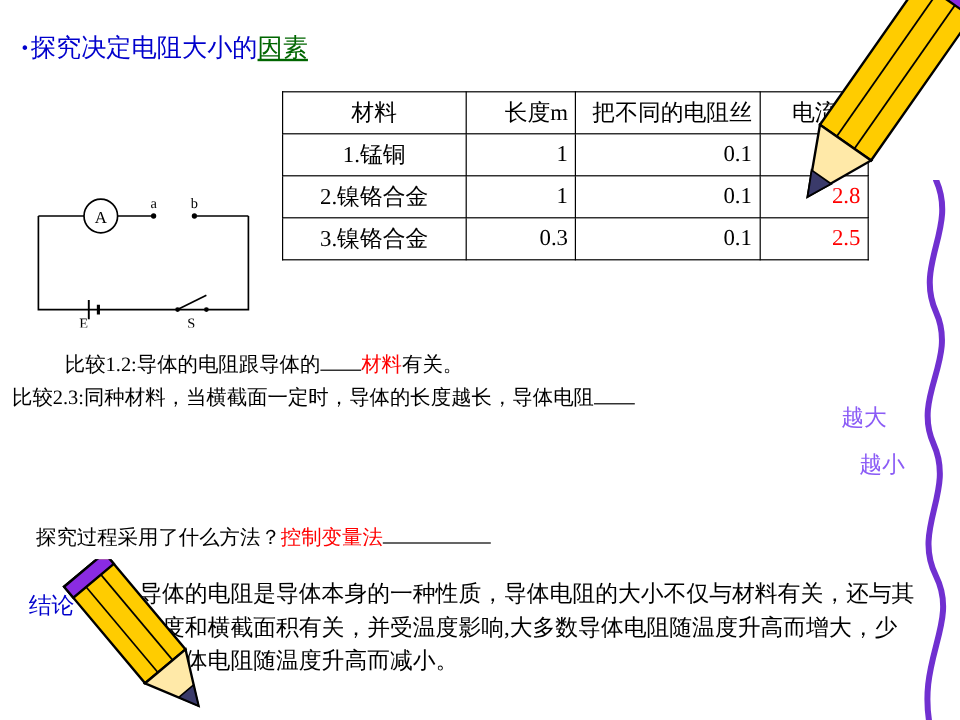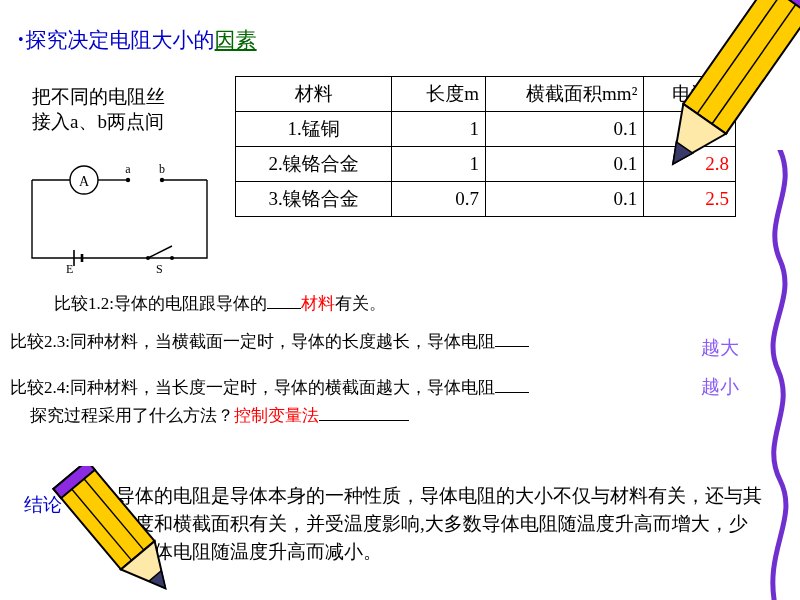--- a/index.html
+++ b/index.html
@@ -12,21 +12,20 @@
     background: #ffffff;
     font-family: "Liberation Serif", serif;
     position: relative;
     overflow: hidden;
   }
   .slide {
     position: absolute;
     left: 0; top: 0;
     width: 724px;
     height: 600px;
-    padding-left: 12px;
   }
 
   
   .title {
     position: absolute;
     left: 18px;
     top: 26px;
     font-size: 21px;
     color: #0000cc;
     font-family: "Liberation Serif", serif;
@@ -90,44 +89,44 @@
 
   
   .qline {
     position: absolute;
     font-size: 17px;
     color: #000000;
     font-family: "Liberation Serif", serif;
     white-space: nowrap;
   }
   .q1 { left: 10px; top: 292px; margin-left: 44px; }
-  .q2 { left: 10px; top: 330px; text-align: right; }
+  .q2 { left: 10px; top: 320px; text-align: right; }
   .q3 { left: 10px; top: 376px; }
-  .q4 { left: 30px; top: 404px; text-align: center; }
+  .q4 { left: 30px; top: 436px; text-align: center; }
   .q5 { left: 30px; top: 446px; }
 
   .blank {
     display: inline-block;
     border-bottom: 1px solid #000000;
     width: 34px;
   }
   .blank-sm { width: 22px; }
   .ans {
     color: #ff0000;
     font-family: "Liberation Serif", serif;
   }
   .ans-right {
     position: absolute;
     color: #8b5cf6;
     font-size: 19px;
     font-family: "Liberation Serif", serif;
     white-space: nowrap;
   }
   .ans-dayin { left: 701px; top: 335px; }
-  .ans-xiaoyin { left: 701px; top: 374px; font-family: Liberation Serif, serif; }
+  .ans-xiaoyin { left: 716px; top: 374px; font-family: Liberation Serif, serif; }
   .uline-long {
     display: inline-block;
     border-bottom: 1px solid #000000;
     width: 90px;
   }
 
   
   .conclusion-label {
     position: absolute;
     left: 24px;
@@ -172,24 +171,20 @@
 </style>
 </head>
 <body>
 
 <div class="slide">
 
   <div class="title">
     <span class="bullet">•</span><span>探究决定电阻大小的</span><span class="ul">因素</span>
   </div>
 
-  <div class="left-caption">
-    <div>把不同的电阻丝</div>
-    <div>接入a、b两点间</div>
-  </div>
 
   <svg class="circuit" viewBox="0 0 195 115">
 
     <polyline points="10,22 10,100 185,100 185,22" fill="none" stroke="#000" stroke-width="1.4"></polyline>
 
     <line x1="10" y1="22" x2="48" y2="22" stroke="#000" stroke-width="1.4"></line>
 
     <circle cx="62" cy="22" r="14" fill="none" stroke="#000" stroke-width="1.4"></circle>
     <text x="62" y="28" font-family="Liberation Serif, serif" font-size="14" text-anchor="middle" fill="#000">A</text>
 
@@ -211,58 +206,55 @@
     <circle cx="150" cy="100" r="2" fill="#000"></circle>
     <line x1="126" y1="100" x2="150" y2="88" stroke="#000" stroke-width="1.4"></line>
     <text x="134" y="115" font-family="Liberation Serif, serif" font-size="12" fill="#000">S</text>
   </svg>
 
   <table class="data-table">
     <thead>
       <tr>
         <th class="c0">材料</th>
         <th class="c1"><span>长度m</span></th>
-        <th class="c2"><span>横截面积mm²</span></th>
+        <th class="c2"><span>把不同的电阻丝</span></th>
         <th class="c3"><span>电流/A</span></th>
       </tr>
     </thead>
     <tbody>
       <tr>
         <td class="c0 cellname"><span>1.</span><span>锰铜</span></td>
         <td class="c1">1</td>
         <td class="c2">0.1</td>
         <td class="c3 red">2.5</td>
       </tr>
       <tr>
         <td class="c0 cellname"><span>2.</span><span>镍铬合金</span></td>
         <td class="c1">1</td>
         <td class="c2">0.1</td>
         <td class="c3 red">2.8</td>
       </tr>
       <tr>
         <td class="c0 cellname"><span>3.</span><span>镍铬合金</span></td>
-        <td class="c1">0.7</td>
+        <td class="c1">0.3</td>
         <td class="c2">0.1</td>
         <td class="c3 red">2.5</td>
       </tr>
     </tbody>
   </table>
 
   <div class="qline q1">
     <span>比较1.2:导体的电阻跟导体的</span><span class="blank"></span><span class="ans">材料</span><span>有关。</span>
   </div>
 
   <div class="qline q2">
     <span>比较2.3:同种材料，当横截面一定时，导体的长度越长，导体电阻</span><span class="blank"></span>
   </div>
   <div class="ans-right ans-dayin">越大</div>
 
-  <div class="qline q3">
-    <span>比较2.4:同种材料，当长度一定时，导体的横截面越大，导体电阻</span><span class="blank"></span>
-  </div>
   <div class="ans-right ans-xiaoyin">越小</div>
 
   <div class="qline q4">
     <span>探究过程采用了什么方法？</span><span class="ans">控制变量法</span><span class="uline-long"></span>
   </div>
 
 
   <div class="conclusion-label">结论</div>
   <div class="conclusion-text">导体的电阻是导体本身的一种性质，导体电阻的大小不仅与材料有关，还与其长度和横截面积有关，并受温度影响,大多数导体电阻随温度升高而增大，少数导体电阻随温度升高而减小。</div>
 

